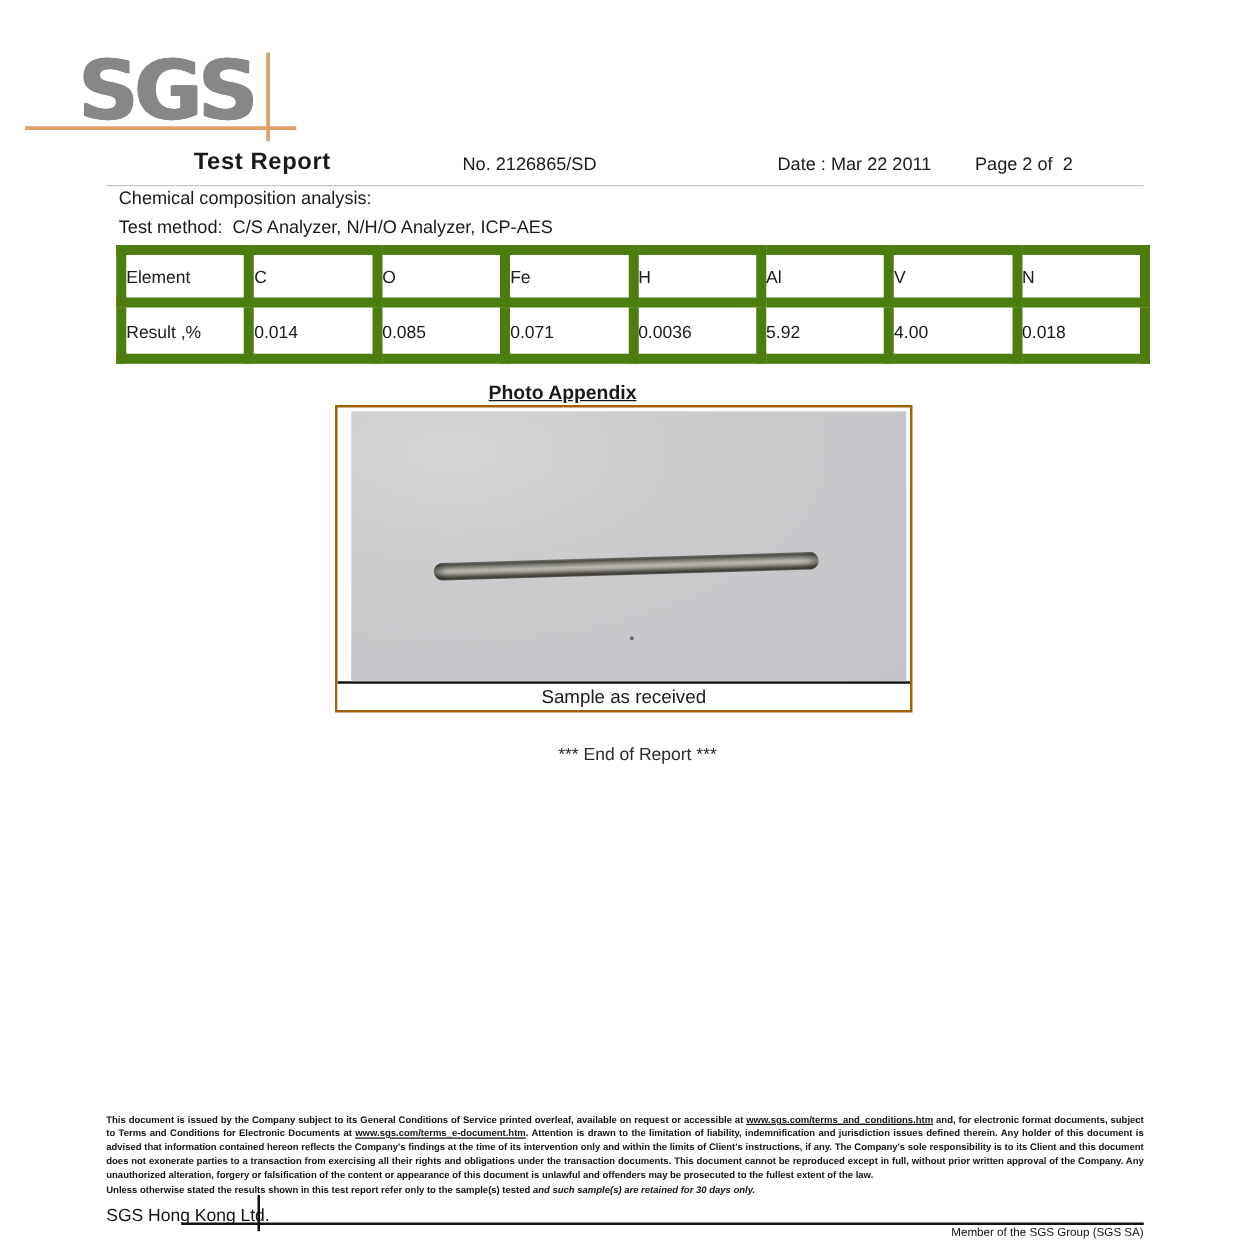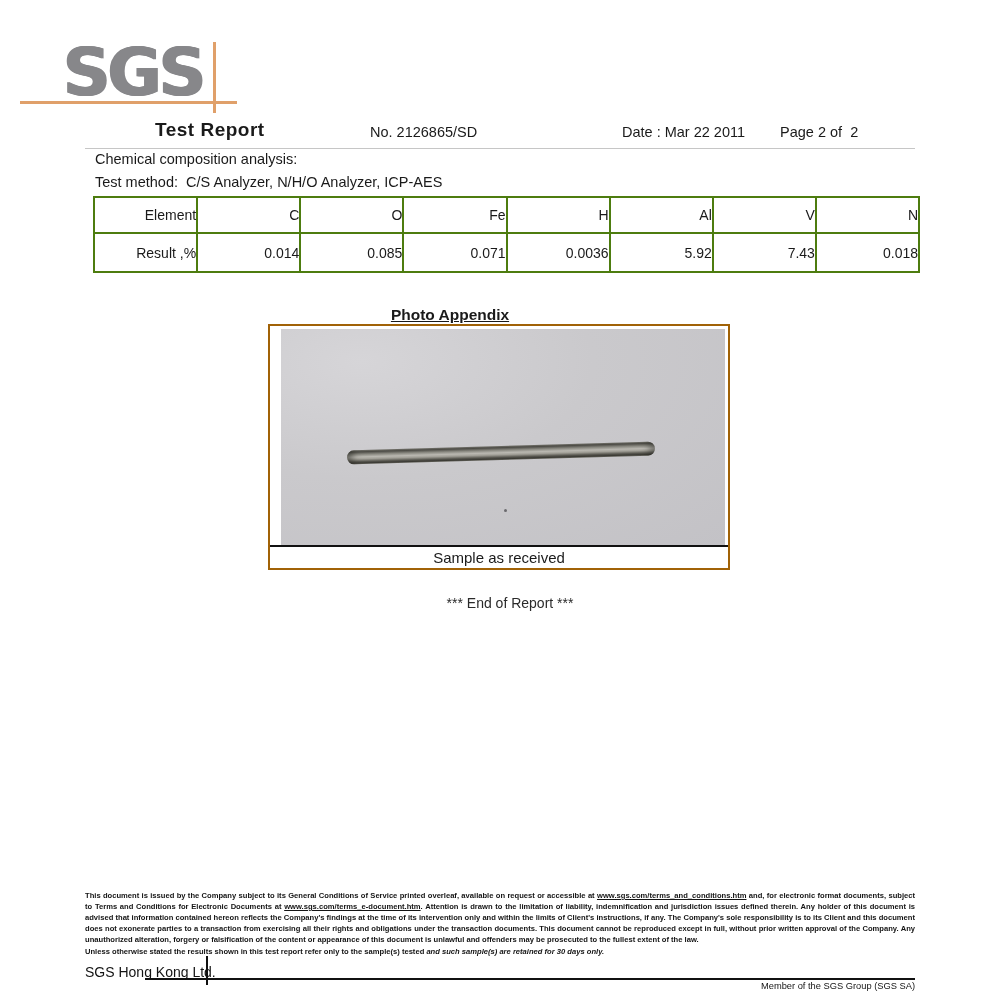--- a/index.html
+++ b/index.html
@@ -19,21 +19,21 @@
   .rpt-date{position:absolute;left:578px;top:124px;font-size:14.5px;margin-left:44px;}
   .rpt-page{position:absolute;left:780px;top:124px;font-size:14.5px;white-space:pre;}
   .hdr-rule{position:absolute;left:85px;top:148px;width:830px;height:1px;background:#c6c6c6;}
 
   .line-analysis{position:absolute;left:95px;top:151px;font-size:14.5px;}
   .line-method{position:absolute;left:95px;top:174px;font-size:14.5px;white-space:pre;}
 
   
   .res-table{position:absolute;left:93px;top:196px;width:827px;border-collapse:collapse;
              table-layout:fixed;font-size:14px;}
-  .res-table td{border:2px solid #4d7c0f;text-align:right;padding:0;white-space:pre;}
+  .res-table td{border:8px solid #4d7c0f;text-align:left;padding:0;white-space:pre;}
   .res-table tr:nth-child(1) td{height:34px;}
   .res-table tr:nth-child(2) td{height:37px;}
 
   
   .photo-title{position:absolute;left:0;top:306px;width:900px;text-align:center;
                font-size:15.5px;font-weight:bold;text-decoration:underline;}
   .photo-frame{position:absolute;left:268px;top:324px;width:462px;height:246px;
                border:2px solid #a16207;background:#fff;box-sizing:border-box;
                display:flex;flex-direction:column;}
   .photo-area{flex:1;margin:3px 3px 0 11px;position:relative;overflow:hidden;
@@ -93,21 +93,21 @@
       <td>V</td>
       <td>N</td>
     </tr>
     <tr>
       <td>Result ,%</td>
       <td>0.014</td>
       <td>0.085</td>
       <td>0.071</td>
       <td>0.0036</td>
       <td>5.92</td>
-      <td>7.43</td>
+      <td>4.00</td>
       <td>0.018</td>
     </tr>
   </tbody>
     </table>
 
   <div class="photo-title">Photo Appendix</div>
   <div class="photo-frame">
     <div class="photo-area">
       <div class="rod"></div>
       <div class="speck"></div>

